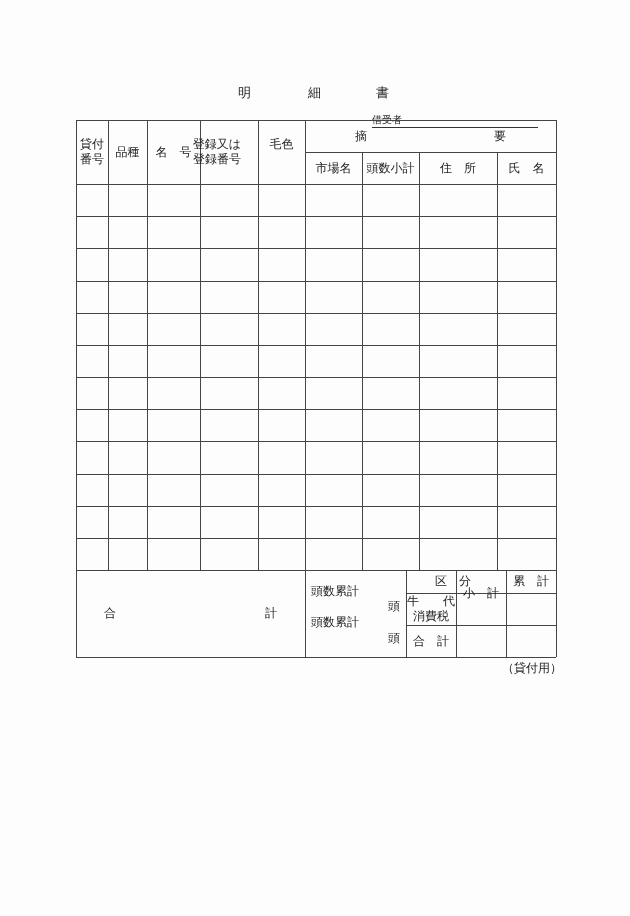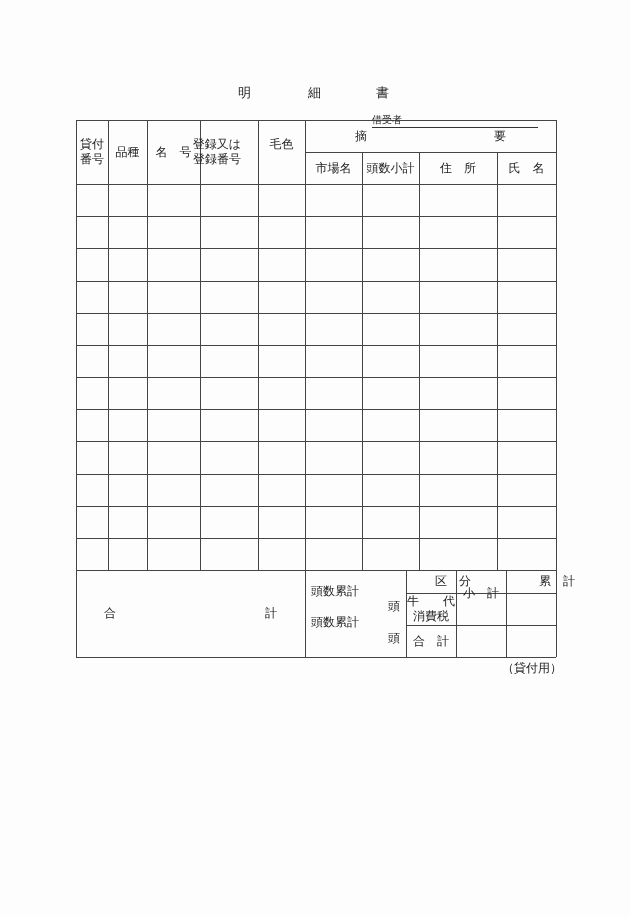--- a/index.html
+++ b/index.html
@@ -99,21 +99,21 @@
   <div class="abs" style="left:388px;top:630px">頭</div>
 
   <div class="vl" style="left:406px;top:570px;height:87px"></div>
   <div class="vl" style="left:456px;top:570px;height:87px"></div>
   <div class="vl" style="left:506px;top:570px;height:87px"></div>
   <div class="hl" style="left:406px;width:150px;top:593px"></div>
   <div class="hl" style="left:406px;width:150px;top:625px"></div>
 
   <div class="cell" style="left:428px;top:570px;width:50px;height:23px">区　分</div>
   <div class="cell" style="left:456px;top:582px;width:50px;height:23px">小　計</div>
-  <div class="cell" style="left:532px;top:570px;width:50px;height:23px">累　計</div>
+  <div class="cell" style="left:506px;top:570px;width:50px;height:23px">累　計</div>
   <div class="cell" style="left:406px;top:593px;width:50px;height:32px">
       <div>
         <div>牛　　代</div>
         <div>消費税</div>
       </div>
     </div>
   <div class="cell" style="left:406px;top:625px;width:50px;height:32px">合　計</div>
 </div>
 
 <div class="abs" style="left:502px;top:660px;font-size:12px">（貸付用）</div>

